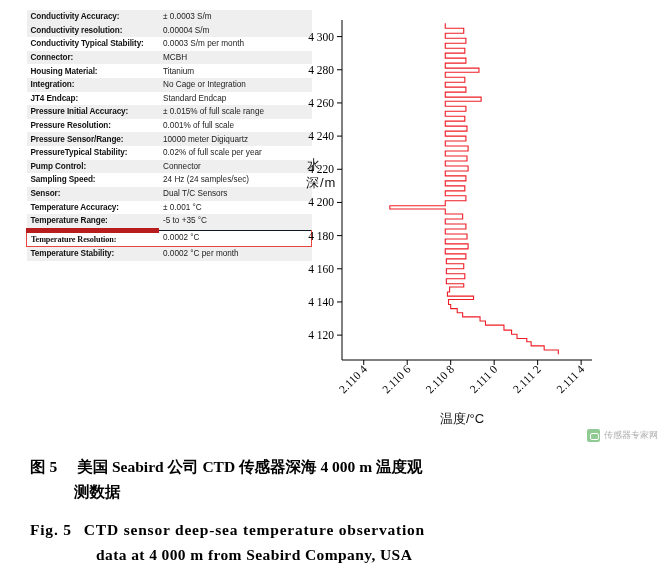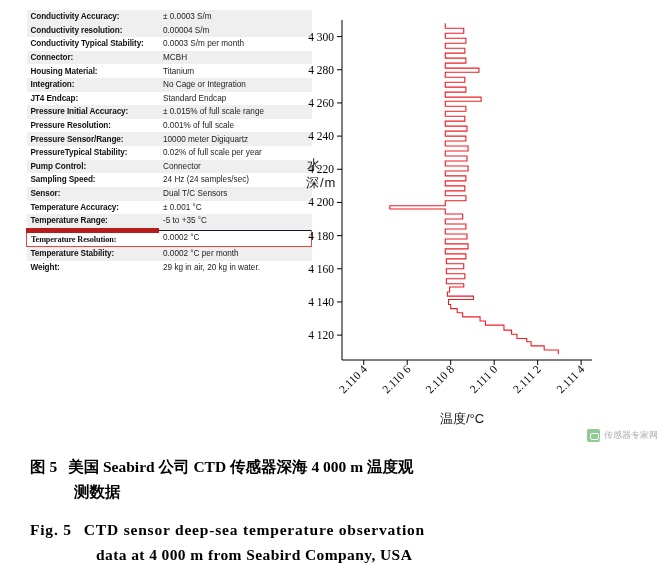--- a/index.html
+++ b/index.html
@@ -99,21 +99,21 @@
     left: 30px;
     top: 455px;
     width: 612px;
     font-family: "Liberation Serif", serif;
     font-size: 15.5px;
     font-weight: bold;
     line-height: 1.6;
     color: #000;
   }
   .caption-cn .lbl {
-    margin-right: 11px;
+    margin-right: 20px;
   }
   .caption-cn .l2 {
     display: block;
     padding-left: 44px;
   }
   .caption-en {
     position: absolute;
     left: 30px;
     top: 518px;
     width: 612px;
@@ -239,24 +239,20 @@
           <td class="k">Temperature Range:</td>
           <td class="v">-5 to +35 °C</td>
         </tr>
         <tr class=" highlight">
           <td class="k">Temperature Resolution:</td>
           <td class="v">0.0002 °C</td>
         </tr>
         <tr class="alt">
           <td class="k">Temperature Stability:</td>
           <td class="v">0.0002 °C per month</td>
-        </tr>
-        <tr>
-          <td class="k">Weight:</td>
-          <td class="v">29 kg in air, 20 kg in water.</td>
         </tr>
       </tbody>
   </table>
 
   <div class="chart-wrap">
     <div class="y-axis-title">水深/m</div>
     <div class="x-axis-title">温度/°C</div>
     <svg class="chart-svg" width="360" height="434" viewBox="0 0 360 434">
       <g id="chart-content">
           <path d="M42 14 L42 354 L292 354" fill="none" stroke="#000" stroke-width="1"></path>

